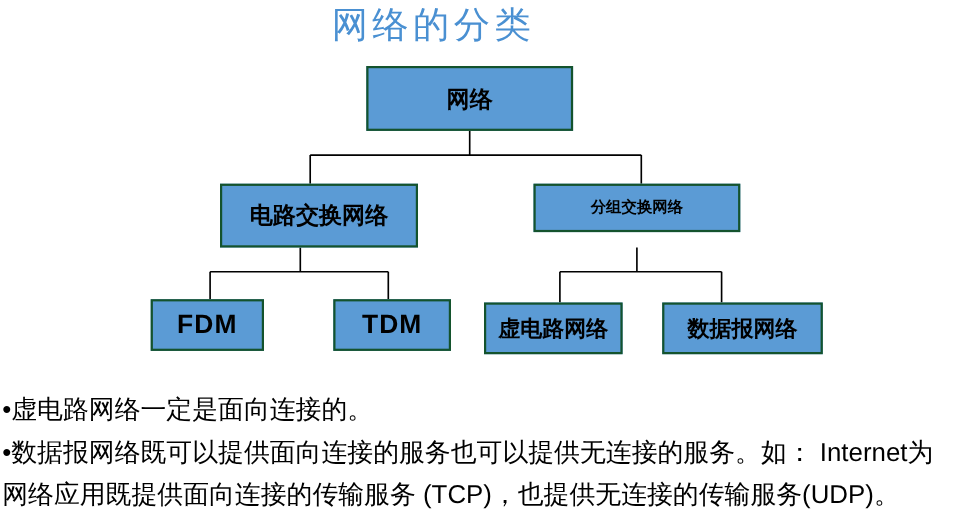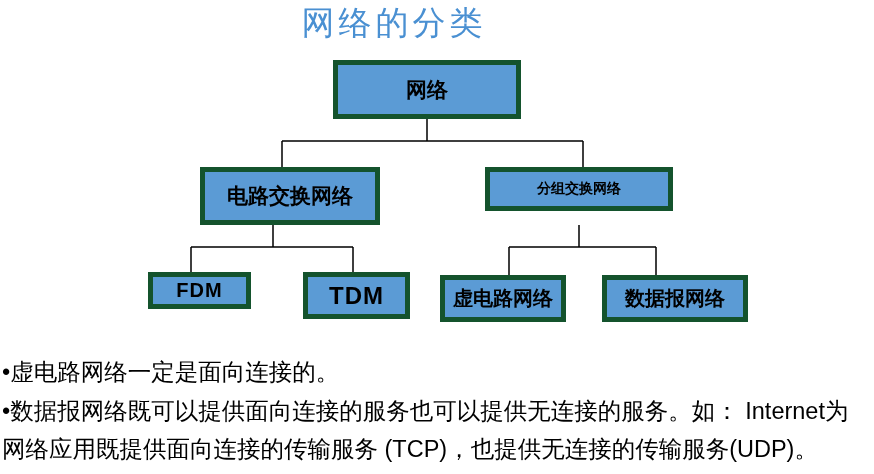--- a/index.html
+++ b/index.html
@@ -32,32 +32,32 @@
     left: 0;
     top: 0;
     width: 874px;
     height: 474px;
     pointer-events: none;
   }
   .node {
     position: absolute;
     box-sizing: border-box;
     background: #5b9bd5;
-    border: 5px solid #14532d;
+    border: 2px solid #14532d;
     display: flex;
     align-items: center;
     justify-content: center;
     font-weight: bold;
     color: #000000;
     white-space: nowrap;
   }
   .node-root   { left: 333px; top: 60px;  width: 188px; height: 59px; font-size: 21px; }
   .node-l2a    { left: 183px; top: 167px; width: 180px; height: 58px; font-size: 21px; margin-left: 17px; }
   .node-l2b    { left: 485px; top: 167px; width: 188px; height: 44px; font-size: 14px; }
-  .node-fdm    { left: 148px; top: 272px; width: 103px; height: 37px; font-size: 20px; letter-spacing: 1px; }
+  .node-fdm    { left: 137px; top: 272px; width: 103px; height: 47px; font-size: 24px; letter-spacing: 1px; }
   .node-tdm    { left: 303px; top: 272px; width: 107px; height: 47px; font-size: 24px; letter-spacing: 1px; }
   .node-vc     { left: 440px; top: 275px; width: 126px; height: 47px; font-size: 20px; }
   .node-dg     { left: 602px; top: 275px; width: 146px; height: 47px; font-size: 20px; }
   .notes {
     position: absolute;
     left: 2px;
     top: 353px;
     width: 872px;
     color: #000000;
     font-size: 23.5px;

